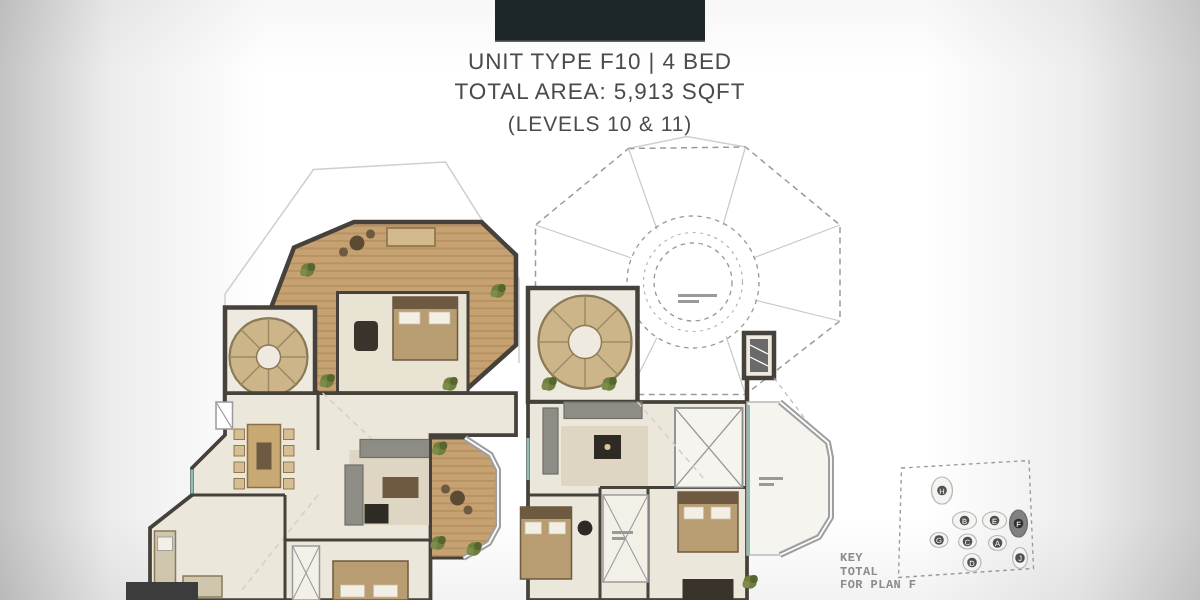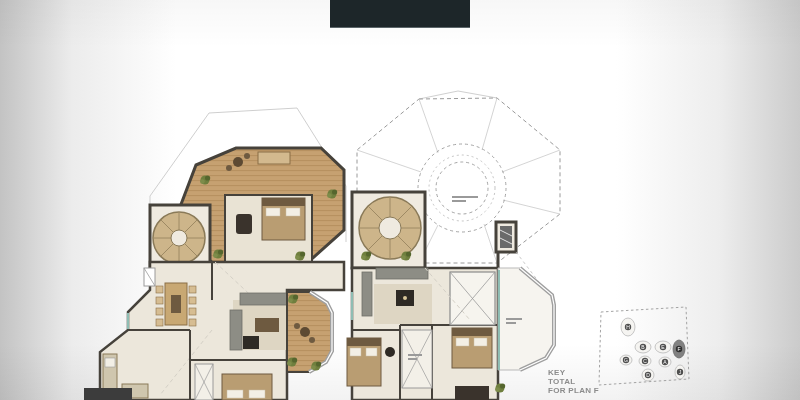--- a/index.html
+++ b/index.html
@@ -15,31 +15,36 @@
     background:#1d2629;border-bottom:1px solid #5c666a;
   }
   .header{
     position:absolute;left:0;right:0;top:32px;text-align:center;
     color:#4b4b4b;letter-spacing:0.6px;line-height:20px;
   }
   .header .h-line1,.header .h-line2{font-size:15px;}
   .header .h-line3{font-size:14px;}
   .plan-svg{position:absolute;left:0;top:0;}
   .keyplan-caption{
-    position:absolute;left:548px;top:368px;width:70px;
-    font-size:8px;font-weight:bold;color:#8c8c8c;line-height:9px;letter-spacing:0.3px;
+    position:absolute;left:560px;top:368px;width:70px;
+    font-size:8px;font-weight:bold;color:#8c8c8c;line-height:9px;letter-spacing:0.3px;font-family:Liberation Mono, monospace;
   }
 </style>
 </head>
 <body>
 
 <div class="stage">
 
   <div class="logo-block"></div>
 
+  <div class="header">
+    <div class="h-line1">UNIT TYPE F10 | 4 BED</div>
+    <div class="h-line2">TOTAL AREA: 5,913 SQFT</div>
+    <div class="h-line3">(LEVELS 10 &amp; 11)</div>
+  </div>
 
   <svg class="plan-svg" width="800" height="400" viewBox="0 0 800 400">
     <defs>
       <pattern id="wood" width="6" height="5" patternUnits="userSpaceOnUse">
         <rect width="6" height="5" fill="#c6a171"></rect>
         <line x1="0" y1="0.6" x2="6" y2="0.6" stroke="#b18a59" stroke-width="0.8"></line>
       </pattern>
       <g id="plant">
         <circle r="4.5" fill="#6f7f3e"></circle>
         <circle cx="2.6" cy="-2" r="2.6" fill="#55662e"></circle>

